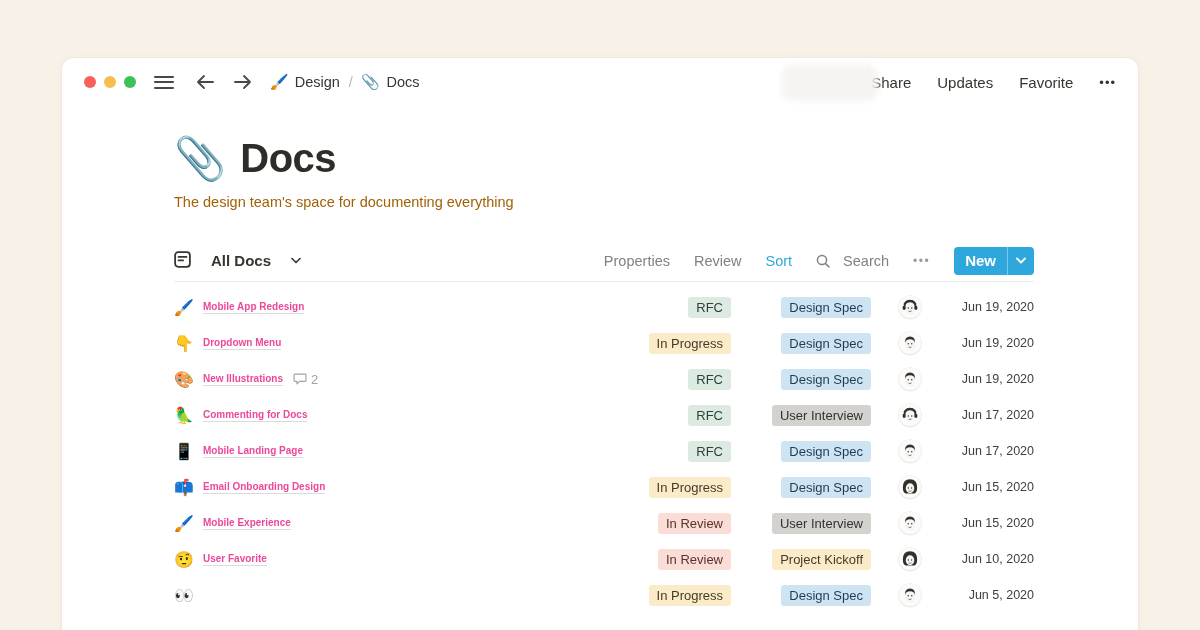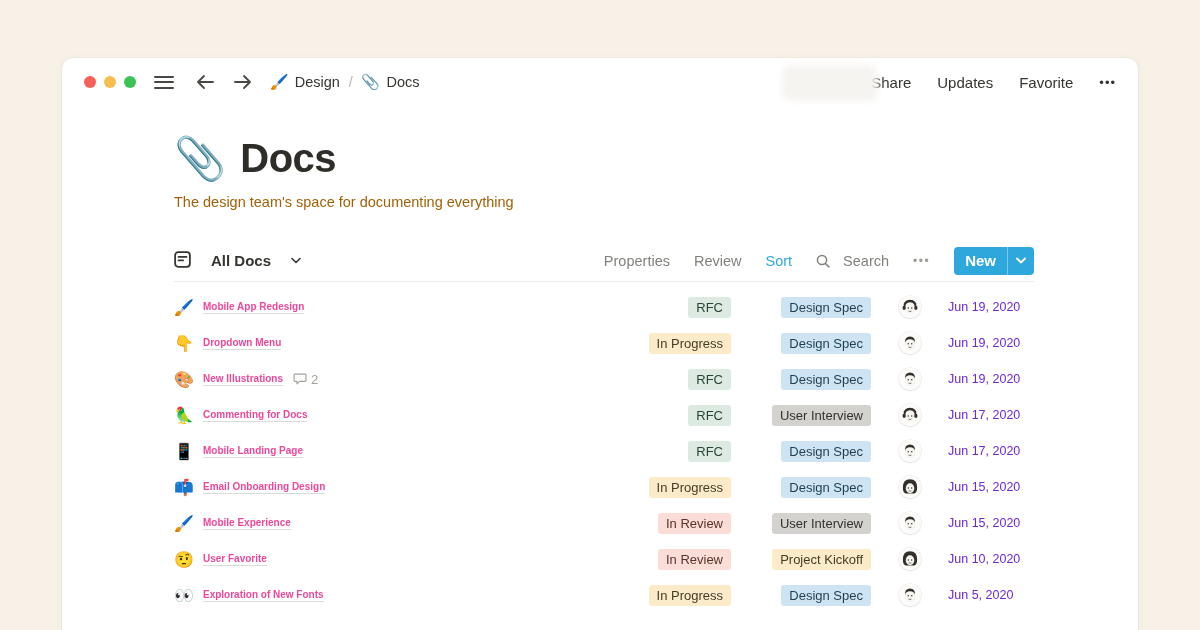--- a/index.html
+++ b/index.html
@@ -66,21 +66,21 @@
     font-size:10px; font-weight:bold; color:#ec4899;
     border-bottom:1px solid rgba(55,53,47,0.18); padding-bottom:1px; cursor:pointer;
   }
   .comment-badge { margin-left:10px; display:flex; align-items:center; gap:4px; color:#A3A19B; font-size:13px; }
   .row-right { margin-left:auto; display:flex; align-items:center;gap:12px; }
   .cell-status { width:110px; display:flex; justify-content:flex-end; }
   .cell-type { width:112px; display:flex; justify-content:flex-end; margin-left:16px; }
   .pill { font-size:13px; line-height:17px; padding:2px 8px; border-radius:3px; white-space:nowrap; }
   .cell-avatar { width:22px; height:22px; margin-left:16px; flex:none; }
   .cell-avatar svg { width:22px; height:22px; display:block; border-radius:50%; box-shadow:0 0 0 1px rgba(0,0,0,0.05), 0 1px 2px rgba(0,0,0,0.08); }
-  .cell-date { width:86px; margin-left:15px; text-align:left; font-size:12.5px; color:#6d28d9; white-space:nowrap; }
+  .cell-date { width:86px; margin-left:15px; text-align:right; font-size:12.5px; color:#404040; white-space:nowrap; }
 </style>
 </head>
 <body>
 
 <div class="window">
 
   <div class="titlebar">
     <div class="traffic">
       <span style="background: rgb(249, 96, 90);"></span>
       <span style="background: rgb(246, 190, 79);"></span>
@@ -377,21 +377,20 @@
                 <circle cx="13.8" cy="13" r="0.8" fill="#3A3733"></circle>
                 <path d="M10.5 16.2 q1.5 1 3 0" stroke="#55524D" stroke-width="0.8" fill="none"></path>
               </svg>
             </span>
       <span class="cell-date">Jun 10, 2020</span>
     </span>
   </div>
 
   <div class="row">
     <span class="row-icon">👀</span>
-    <span class="row-title">Exploration of New Fonts</span>
 
     <span class="row-right">
       <span class="cell-status">
               <span class="pill" style="background: rgb(251, 235, 200); color: rgb(69, 59, 39);">In Progress</span>
             </span>
       <span class="cell-type">
               <span class="pill" style="background: rgb(207, 228, 242); color: rgb(28, 61, 82);">Design Spec</span>
             </span>
       <span class="cell-avatar">
               <svg viewBox="0 0 24 24">

